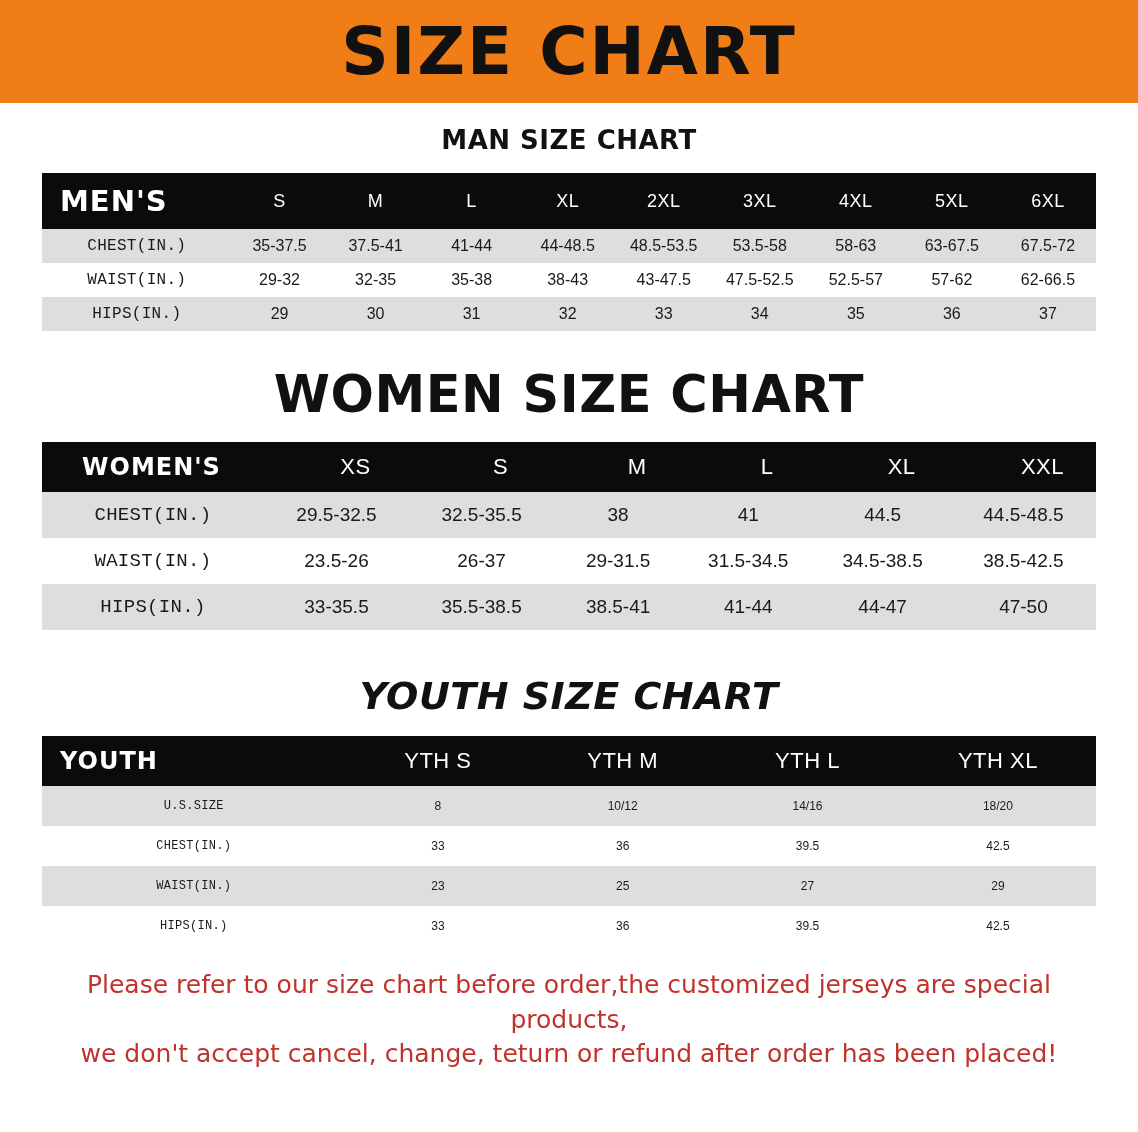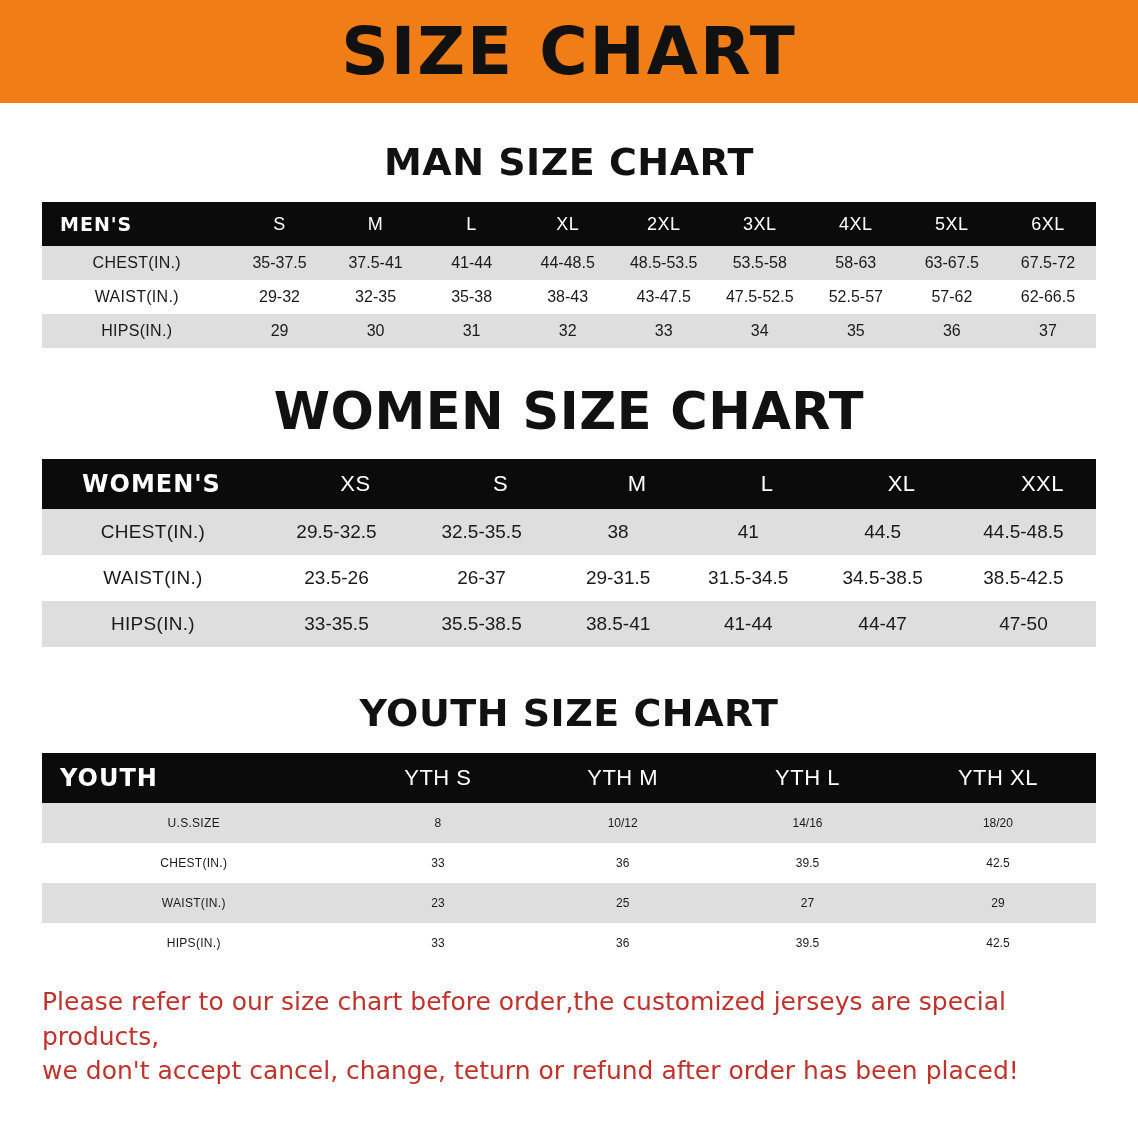--- a/index.html
+++ b/index.html
@@ -39,23 +39,23 @@
   }
 
   
   .section-heading {
     text-align: center;
     font-family: "DejaVu Sans", sans-serif;
     font-weight: bold;
     color: #111111;
     letter-spacing: 0.5px;
   }
-  .heading-man   { font-size: 38px; margin-top: 37px; }
+  .heading-man   { font-size: 26px; margin-top: 22px; }
   .heading-women { font-size: 51px; margin-top: 34px; }
-  .heading-youth { font-size: 38px; margin-top: 44px; }
+  .heading-youth { font-size: 38px; margin-top: 44px; font-style: italic; }
 
   
   .table-wrap {
     margin: 0 42px;
   }
   table.size-table {
     width: 1054px;
     border-collapse: collapse;
     table-layout: fixed;
   }
@@ -88,27 +88,28 @@
 
   
   .size-table tbody td {
     font-size: 17px;
     padding: 9px 2px;
   }
   .size-table tbody td.rowlabel {
     font-size: 17px;
     letter-spacing: 0.3px;
     text-align: center;
+    font-family: Liberation Mono, monospace;
   }
   .size-table tbody tr.alt td { background: #dedede; }
   .size-table tbody tr.plain td { background: #ffffff; }
 
   
   #men-table thead th { font-size: 18px; }
-  #men-table thead th.rowlabel { font-size: 19px; }
+  #men-table thead th.rowlabel { font-size: 29px; }
   #men-table tbody td { font-size: 16px; padding: 8px 1px; }
   #men-table { margin-top: 18px; }
 
   
   #women-table { margin-top: 18px; }
   #women-table thead th { font-size: 22px; padding-left: 40px; }
   #women-table thead th.rowlabel { font-size: 24px; }
   #women-table tbody td { font-size: 19px; padding: 12px 2px; }
 
   
@@ -117,21 +118,21 @@
   #youth-table thead th.rowlabel { font-size: 24px; }
   #youth-table tbody td { font-size: 12px; padding: 13px 2px; }
 
   
   .note {
     margin: 22px 42px 0 42px;
     color: #c0332c;
     font-family: "DejaVu Sans", sans-serif;
     font-size: 25px;
     line-height: 1.38;
-    text-align: left;
+    text-align: center;
   }
 </style>
 </head>
 <body>
 
 <div class="page">
 
   <div class="banner">
     <div class="banner-title">SIZE CHART</div>
   </div>

